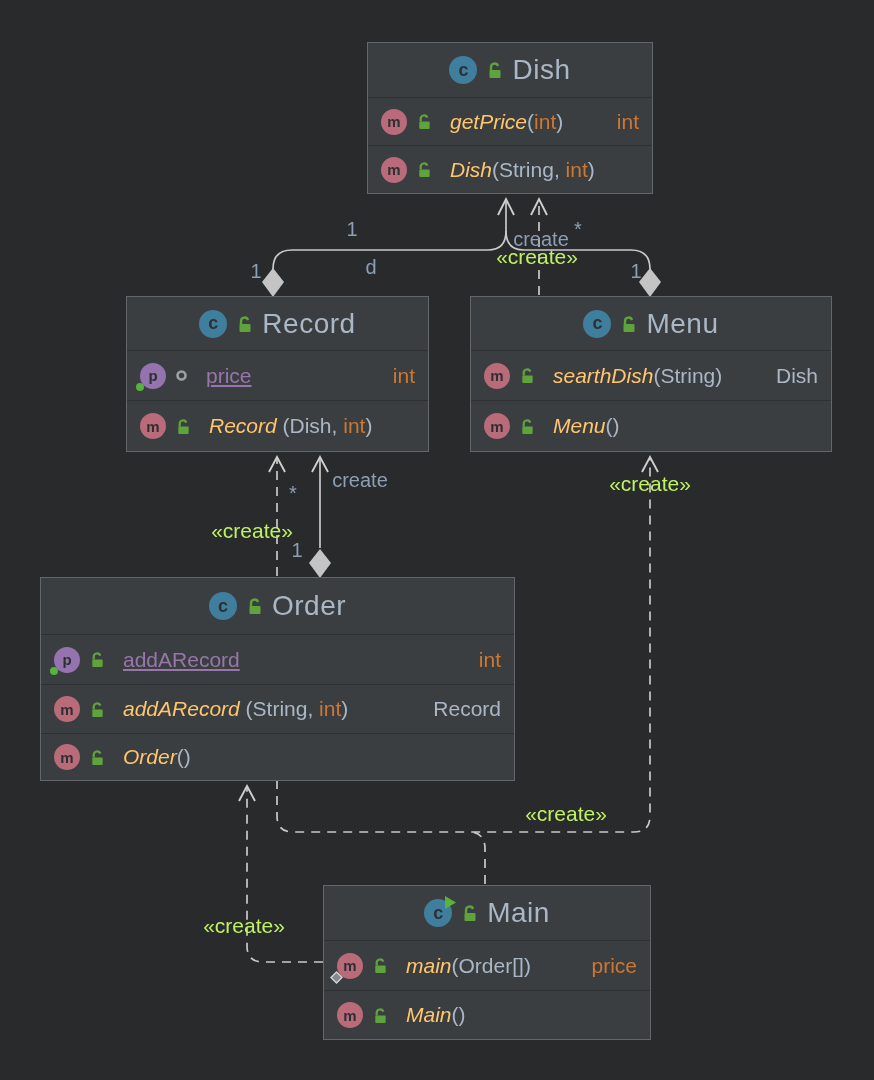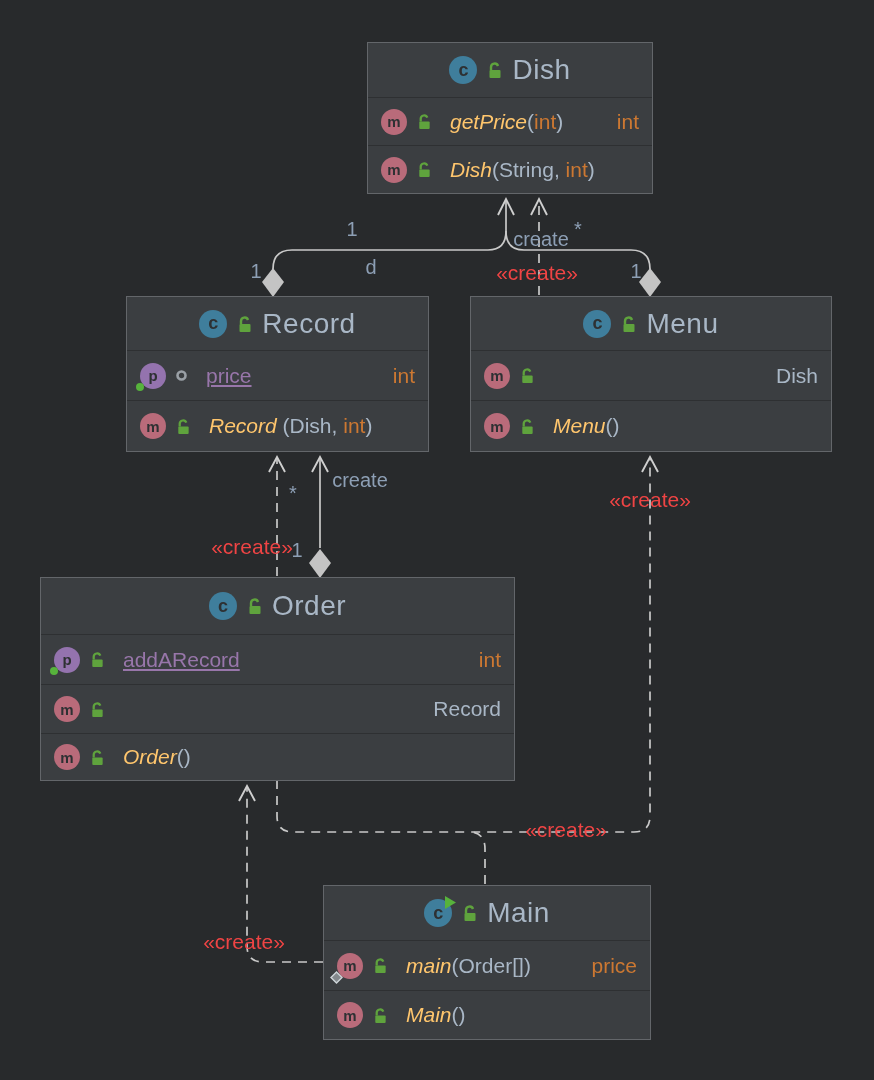--- a/index.html
+++ b/index.html
@@ -27,21 +27,21 @@
   .c-m{width:26px;height:26px;background:#b96b7a;font-size:15px;}
   .c-p{width:26px;height:26px;background:#9473ae;font-size:15px;}
   .gdot::after{content:"";position:absolute;left:-4px;bottom:-2px;width:8px;height:8px;
                border-radius:50%;background:#57b33c;}
   .play{position:absolute;top:-4px;right:-6px;}
   .badge{position:absolute;left:-7px;bottom:-5px;}
   .lock,.ring{flex:0 0 auto;}
 
   .elabel{position:absolute;color:#8d9fb5;font-size:20px;transform:translate(-50%,-50%);
           white-space:nowrap;}
-  .create{font-size:21px;color:#ef4444;margin-top:16px;}
+  .create{font-size:21px;color:#bef264;}
 </style>
 </head>
 <body>
 
 <div class="stage">
 
   <svg class="edges">
     <g stroke="#c9c9c9" stroke-width="1.7" fill="none">
 
       <path d="M 273 269 Q 273 250 292 250 L 488 250 Q 506 250 506 231 L 506 201"></path>
@@ -157,20 +157,21 @@
           <rect x="3.5" y="9" width="11" height="8" rx="1" fill="#5fa33d"></rect>
         </svg>
       <span class="cname">Menu</span>
     </div>
     <div class="mrow" style="height:50px">
       <span class="circ c-m">m</span>
       <svg class="lock" width="16" height="17" viewBox="0 0 17 18">
           <path d="M5 9 V6.2 A3.6 3.6 0 0 1 12 5" stroke="#5fa33d" stroke-width="2.4" fill="none"></path>
           <rect x="3.5" y="9" width="11" height="8" rx="1" fill="#5fa33d"></rect>
         </svg>
+      <span class="sig"><span class="seg-m">searthDish</span><span class="seg-p">(</span><span class="seg-p">String</span><span class="seg-p">)</span></span>
       <span class="rt rt-p">Dish</span>
     </div>
     <div class="mrow" style="height:51px">
       <span class="circ c-m">m</span>
       <svg class="lock" width="16" height="17" viewBox="0 0 17 18">
           <path d="M5 9 V6.2 A3.6 3.6 0 0 1 12 5" stroke="#5fa33d" stroke-width="2.4" fill="none"></path>
           <rect x="3.5" y="9" width="11" height="8" rx="1" fill="#5fa33d"></rect>
         </svg>
       <span class="sig"><span class="seg-m">Menu</span><span class="seg-p">()</span></span>
     </div>
@@ -193,20 +194,21 @@
         </svg>
       <span class="sig"><span class="seg-f">addARecord</span></span>
       <span class="rt rt-i">int</span>
     </div>
     <div class="mrow" style="height:49px">
       <span class="circ c-m">m</span>
       <svg class="lock" width="16" height="17" viewBox="0 0 17 18">
           <path d="M5 9 V6.2 A3.6 3.6 0 0 1 12 5" stroke="#5fa33d" stroke-width="2.4" fill="none"></path>
           <rect x="3.5" y="9" width="11" height="8" rx="1" fill="#5fa33d"></rect>
         </svg>
+      <span class="sig"><span class="seg-m">addARecord </span><span class="seg-p">(</span><span class="seg-p">String</span><span class="seg-p">, </span><span class="seg-i">int</span><span class="seg-p">)</span></span>
       <span class="rt rt-p">Record</span>
     </div>
     <div class="mrow" style="height:47px">
       <span class="circ c-m">m</span>
       <svg class="lock" width="16" height="17" viewBox="0 0 17 18">
           <path d="M5 9 V6.2 A3.6 3.6 0 0 1 12 5" stroke="#5fa33d" stroke-width="2.4" fill="none"></path>
           <rect x="3.5" y="9" width="11" height="8" rx="1" fill="#5fa33d"></rect>
         </svg>
       <span class="sig"><span class="seg-m">Order</span><span class="seg-p">()</span></span>
     </div>

